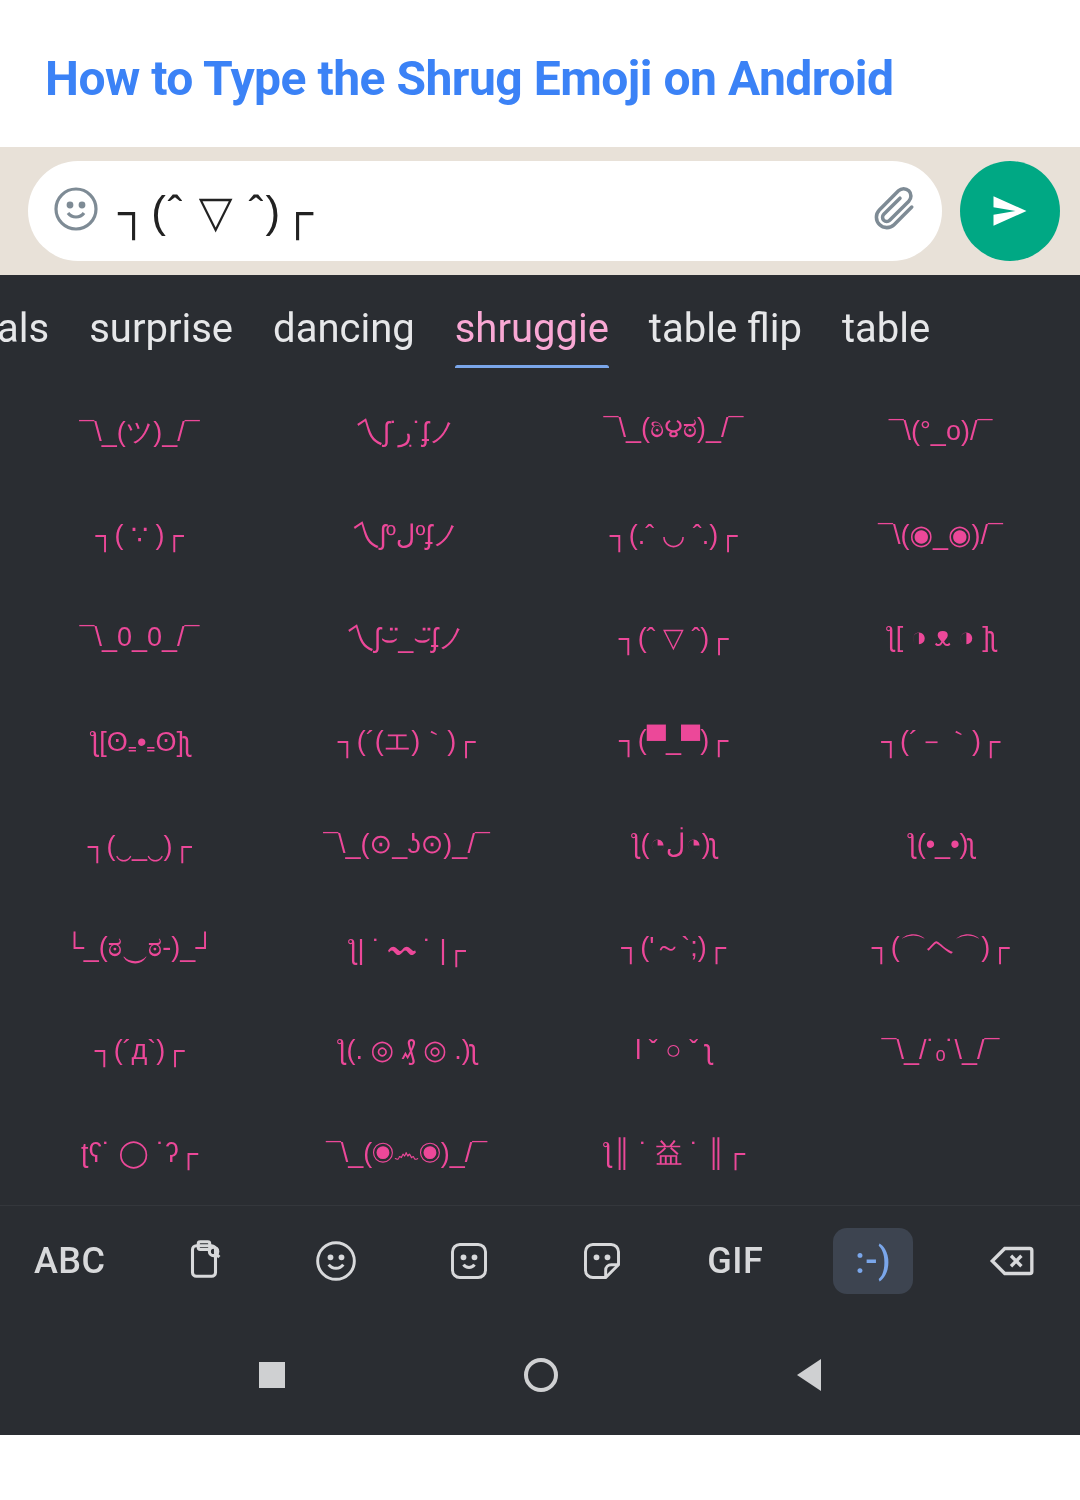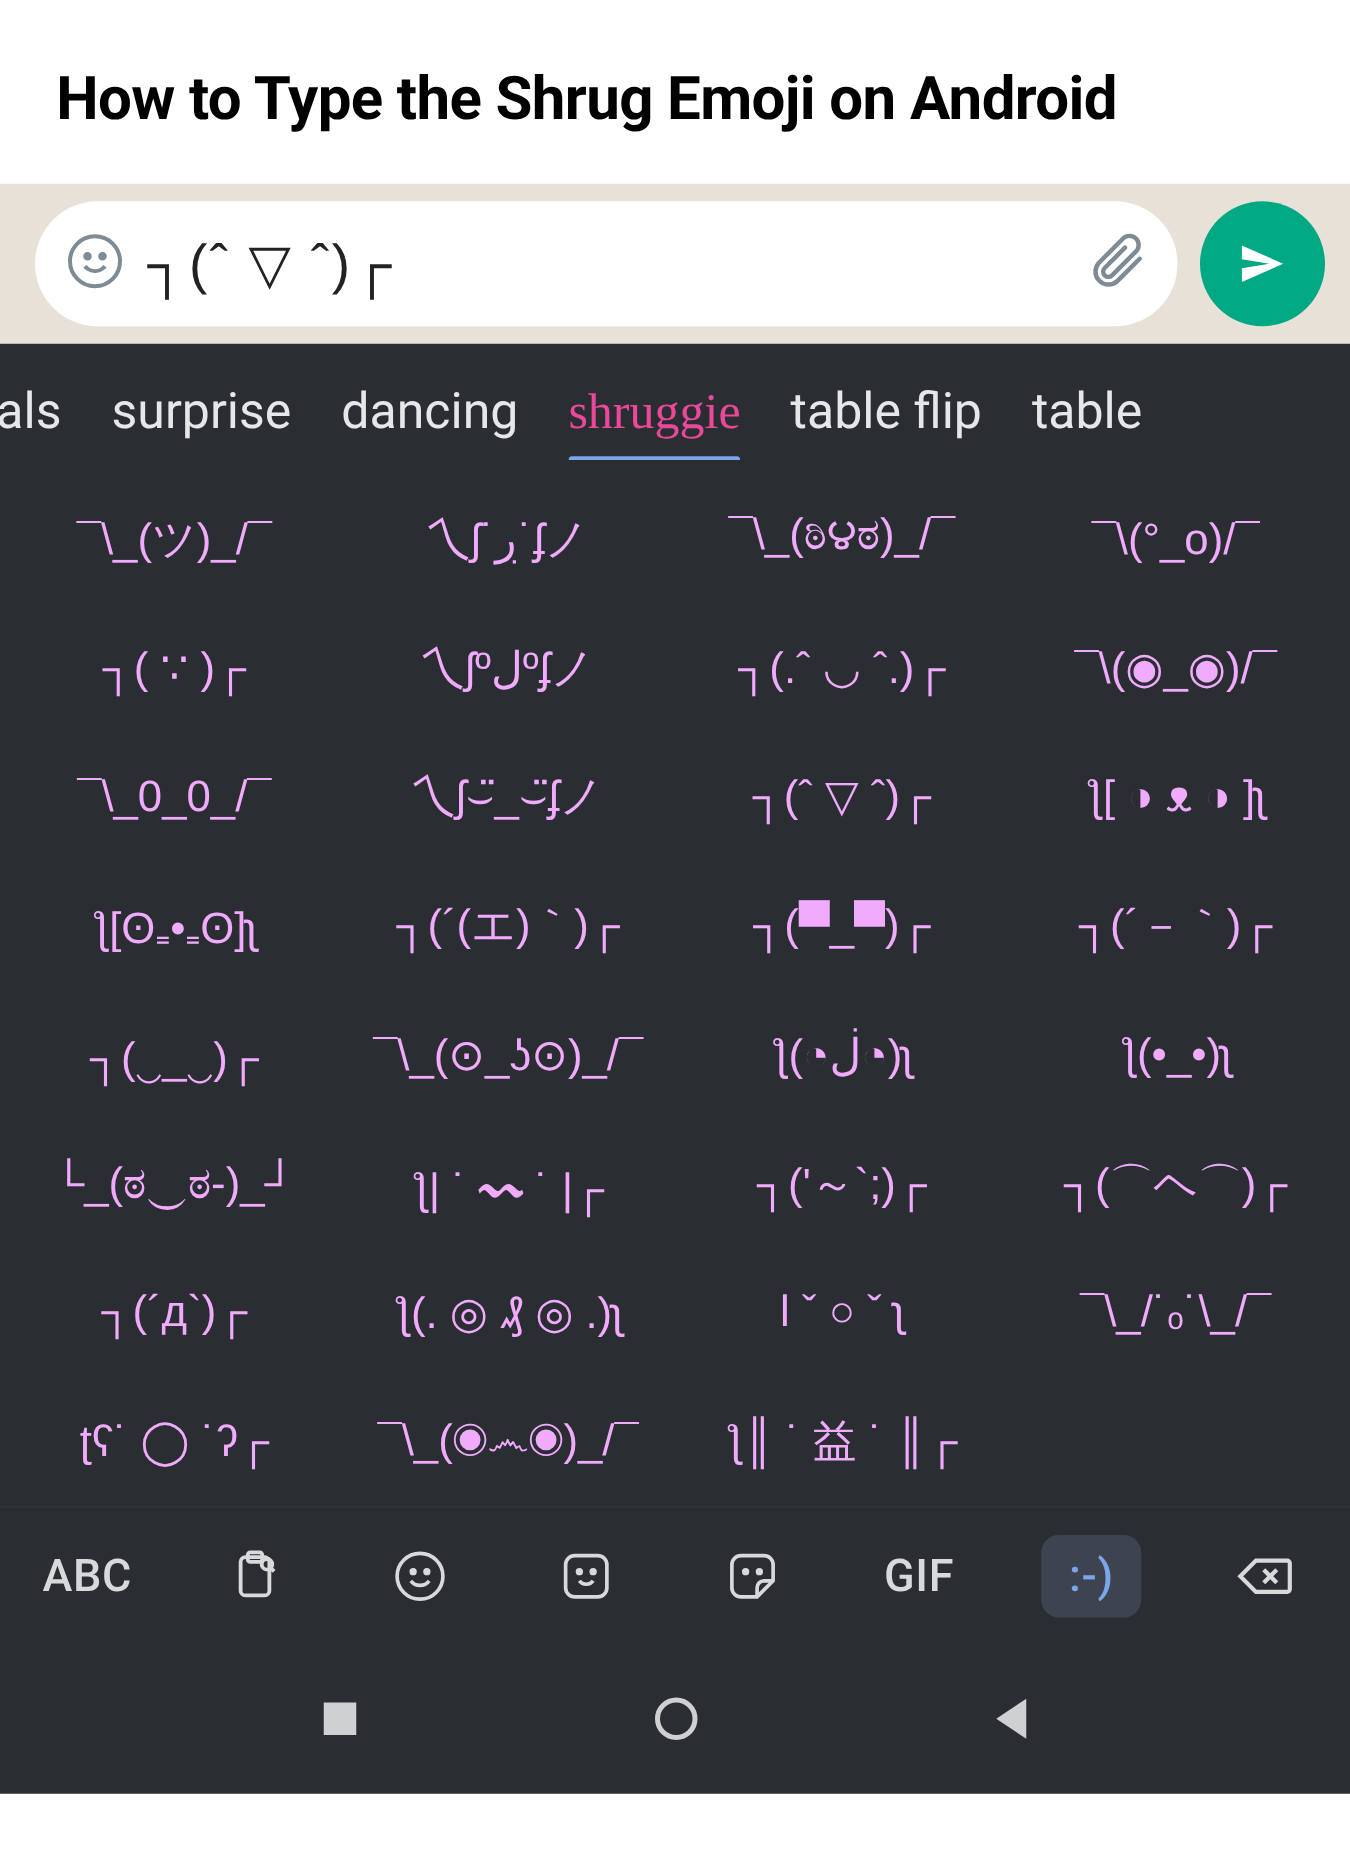--- a/index.html
+++ b/index.html
@@ -11,21 +11,21 @@
     overflow: hidden;
   }
   .header {
     padding: 50px 45px 40px 45px;
     background: #fff;
   }
   .header h1 {
     font-size: 48px;
     font-weight: 700;
     letter-spacing: -0.5px;
-    color: #000000;
+    color: #3b82f6;
   }
   .chat-bar {
     background: #e8e1d8;
     padding: 14px 20px 14px 28px;
     display: flex;
     align-items: center;
     gap: 18px;
   }
   .input-pill {
     flex: 1;
@@ -65,43 +65,43 @@
     align-items: center;
     gap: 40px;
     padding: 22px 0 0 0;
     font-size: 40px;
     font-weight: 400;
     overflow: hidden;
     white-space: nowrap;
     margin-left: -38px;
   }
   .cat-item { color: #e6e7e9; padding: 8px 0 16px 0; position: relative; }
-  .cat-item.active { color: #ec4899; font-family: Liberation Serif, serif; }
+  .cat-item.active { color: #f9a8d4; }
   .cat-item.active::after {
     content: "";
     position: absolute;
     left: 0; right: 0; bottom: -2px;
     height: 5px;
     background: #7aa6ea;
     border-radius: 3px;
   }
   .kgrid {
     flex: 1;
     display: grid;
     grid-template-columns: repeat(4, 1fr);
     grid-auto-rows: 1fr;
     gap: 0;
     padding: 12px 6px 0 6px;
   }
   .kcell {
     display: flex;
     align-items: center;
     justify-content: center;
-    font-size: 35px;
-    color: #f0abfc;
+    font-size: 27px;
+    color: #ec4899;
     font-family: "Segoe UI", Arial, sans-serif;
     white-space: nowrap;
   }
   .bottom-bar {
     height: 110px;
     display: flex;
     align-items: center;
     justify-content: space-between;
     padding: 0 34px;
     border-top: 1px solid rgba(255,255,255,0.05);

